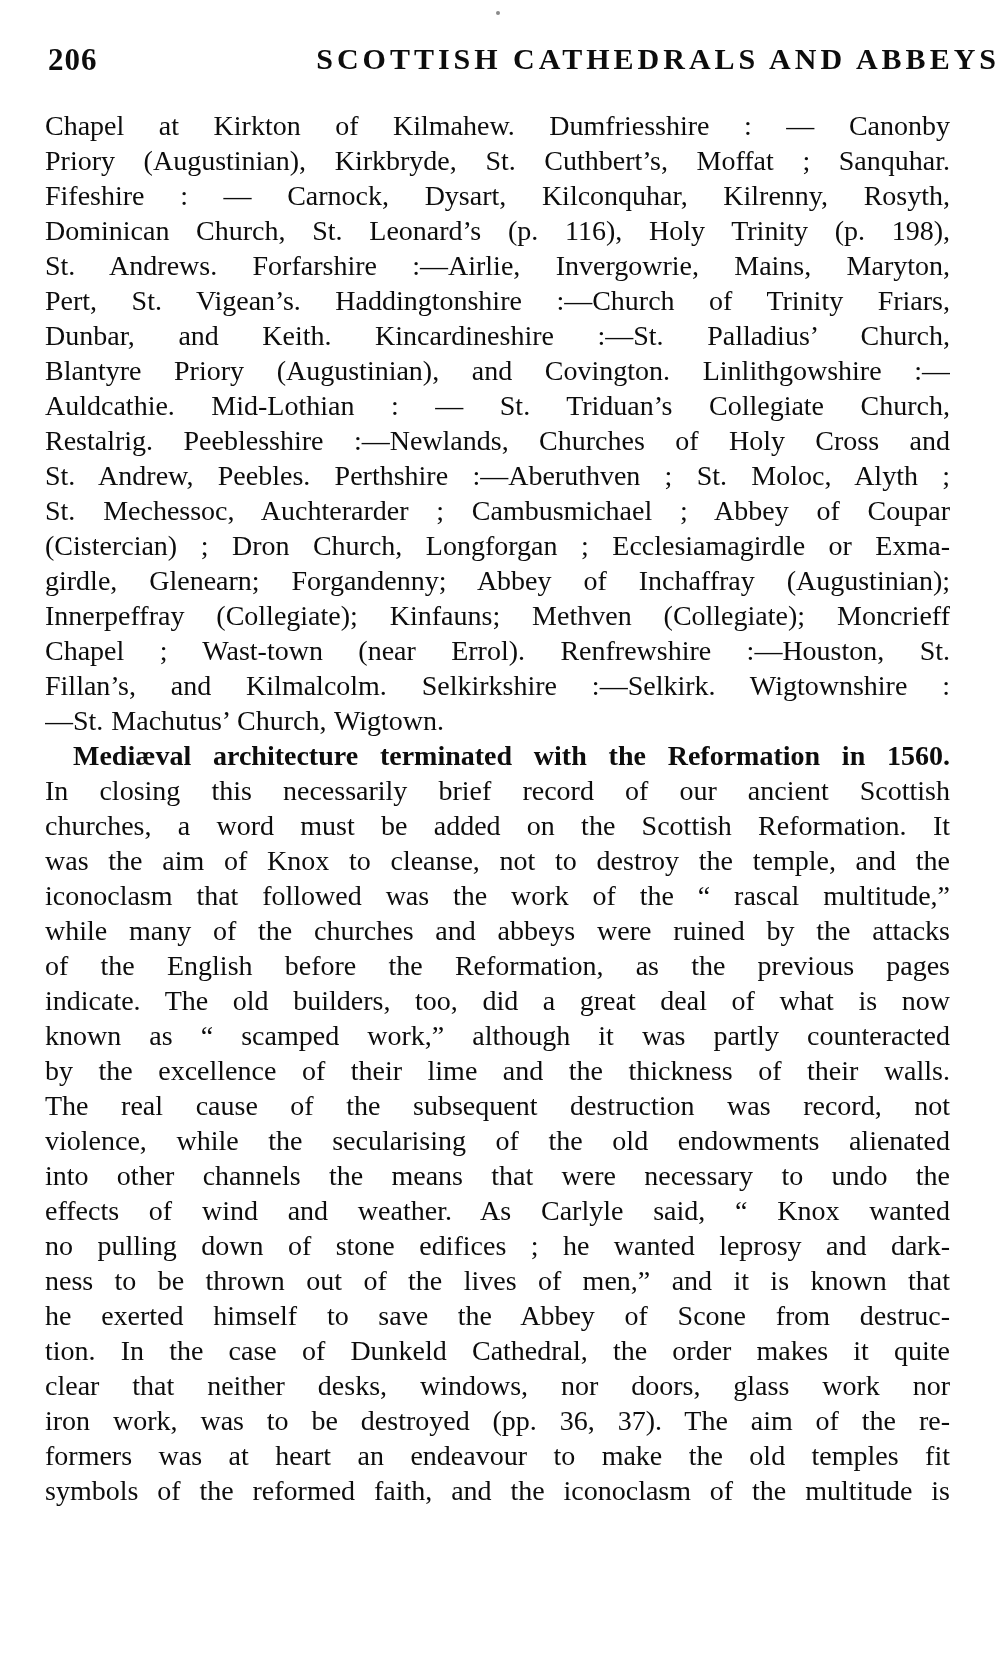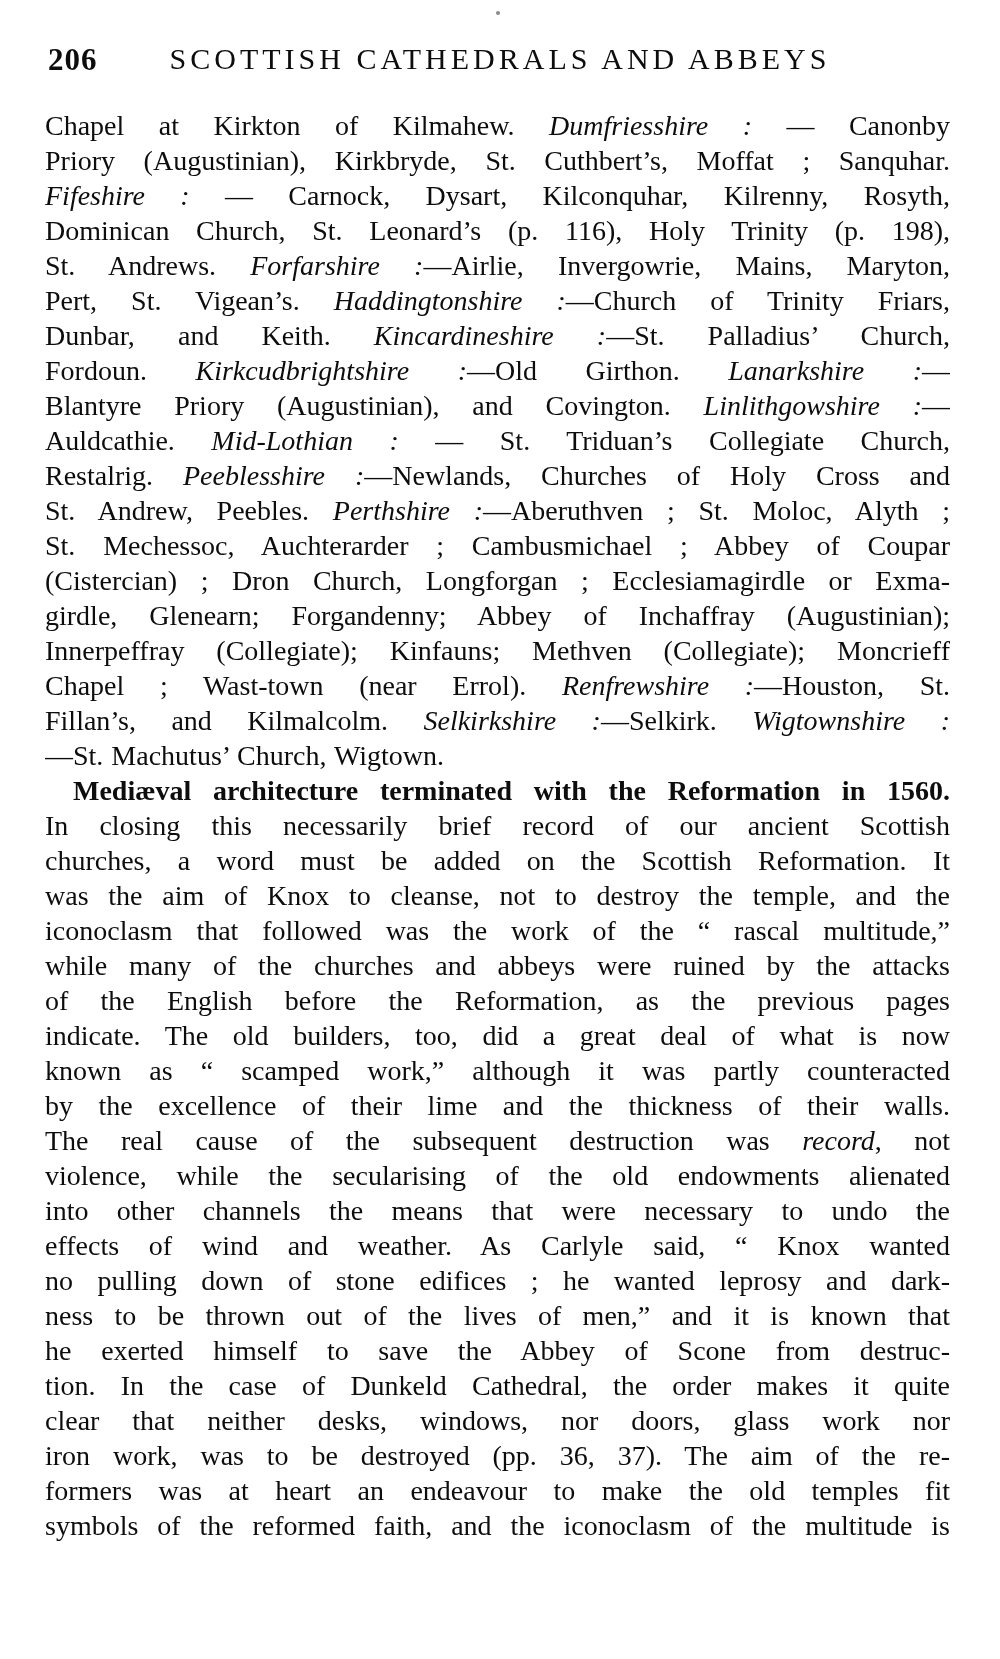--- a/index.html
+++ b/index.html
@@ -11,53 +11,52 @@
     overflow:hidden;
   }
   .page { position:absolute; inset:0; }
   .speck { position:absolute; left:496px; top:11px; width:4px; height:4px; border-radius:50%; background:#8a8a8a; }
   .header { position:absolute; top:42px; left:0; right:0; height:40px; }
   .pageno {
     position:absolute; left:48px; top:0;
     font-size:31px; font-weight:bold; letter-spacing:1px;
   }
   .title {
-    position:absolute; left:0; right:0; top:0; text-align:center;
-    font-size:30px; font-weight:normal; letter-spacing:4px;
+    position:absolute; left:0; right:0; top:0; text-align:right;
+    font-size:30px; font-weight:bold; letter-spacing:4px;
   }
   .body-block { position:absolute; top:108px; left:45px; width:905px; }
   .para { margin:0; }
   .line {
     font-size:28px; line-height:35px; height:35px; overflow:hidden;
     text-align:justify; text-align-last:justify;
     word-spacing:1px; white-space:normal;
   }
   .line.endline { text-align-last:left; }
   .line.indent { text-indent:28px;font-weight:bold; }
-  .it { font-style:italic; }
+  .it { }
 </style>
 </head>
 <body>
 
 <div class="page">
   <div class="speck"></div>
   <div class="header">
     <div class="pageno">206</div>
     <div class="title">SCOTTISH CATHEDRALS AND ABBEYS</div>
   </div>
   <div class="body-block">
       <div class="para">
         <div class="line"><span>Chapel at Kirkton of Kilmahew. </span><span class="it">Dumfriesshire :</span><span> — Canonby</span></div>
         <div class="line"><span>Priory (Augustinian), Kirkbryde, St. Cuthbert’s, Moffat ; Sanquhar.</span></div>
         <div class="line"><span class="it">Fifeshire :</span><span> — Carnock, Dysart, Kilconquhar, Kilrenny, Rosyth,</span></div>
         <div class="line"><span>Dominican Church, St. Leonard’s (p. 116), Holy Trinity (p. 198),</span></div>
         <div class="line"><span>St. Andrews. </span><span class="it">Forfarshire :</span><span>—Airlie, Invergowrie, Mains, Maryton,</span></div>
         <div class="line"><span>Pert, St. Vigean’s. </span><span class="it">Haddingtonshire :</span><span>—Church of Trinity Friars,</span></div>
         <div class="line"><span>Dunbar, and Keith. </span><span class="it">Kincardineshire :</span><span>—St. Palladius’ Church,</span></div>
-        <div class="line"><span>Fordoun. </span><span class="it">Kirkcudbrightshire :</span><span>—Old Girthon. </span><span class="it">Lanarkshire :</span><span>—</span></div>
         <div class="line"><span>Blantyre Priory (Augustinian), and Covington. </span><span class="it">Linlithgowshire :</span><span>—</span></div>
         <div class="line"><span>Auldcathie. </span><span class="it">Mid-Lothian :</span><span> — St. Triduan’s Collegiate Church,</span></div>
         <div class="line"><span>Restalrig. </span><span class="it">Peeblesshire :</span><span>—Newlands, Churches of Holy Cross and</span></div>
         <div class="line"><span>St. Andrew, Peebles. </span><span class="it">Perthshire :</span><span>—Aberuthven ; St. Moloc, Alyth ;</span></div>
         <div class="line"><span>St. Mechessoc, Auchterarder ; Cambusmichael ; Abbey of Coupar</span></div>
         <div class="line"><span>(Cistercian) ; Dron Church, Longforgan ; Ecclesiamagirdle or Exma-</span></div>
         <div class="line"><span>girdle, Glenearn; Forgandenny; Abbey of Inchaffray (Augustinian);</span></div>
         <div class="line"><span>Innerpeffray (Collegiate); Kinfauns; Methven (Collegiate); Moncrieff</span></div>
         <div class="line"><span>Chapel ; Wast-town (near Errol). </span><span class="it">Renfrewshire :</span><span>—Houston, St.</span></div>
         <div class="line"><span>Fillan’s, and Kilmalcolm. </span><span class="it">Selkirkshire :</span><span>—Selkirk. </span><span class="it">Wigtownshire :</span></div>

